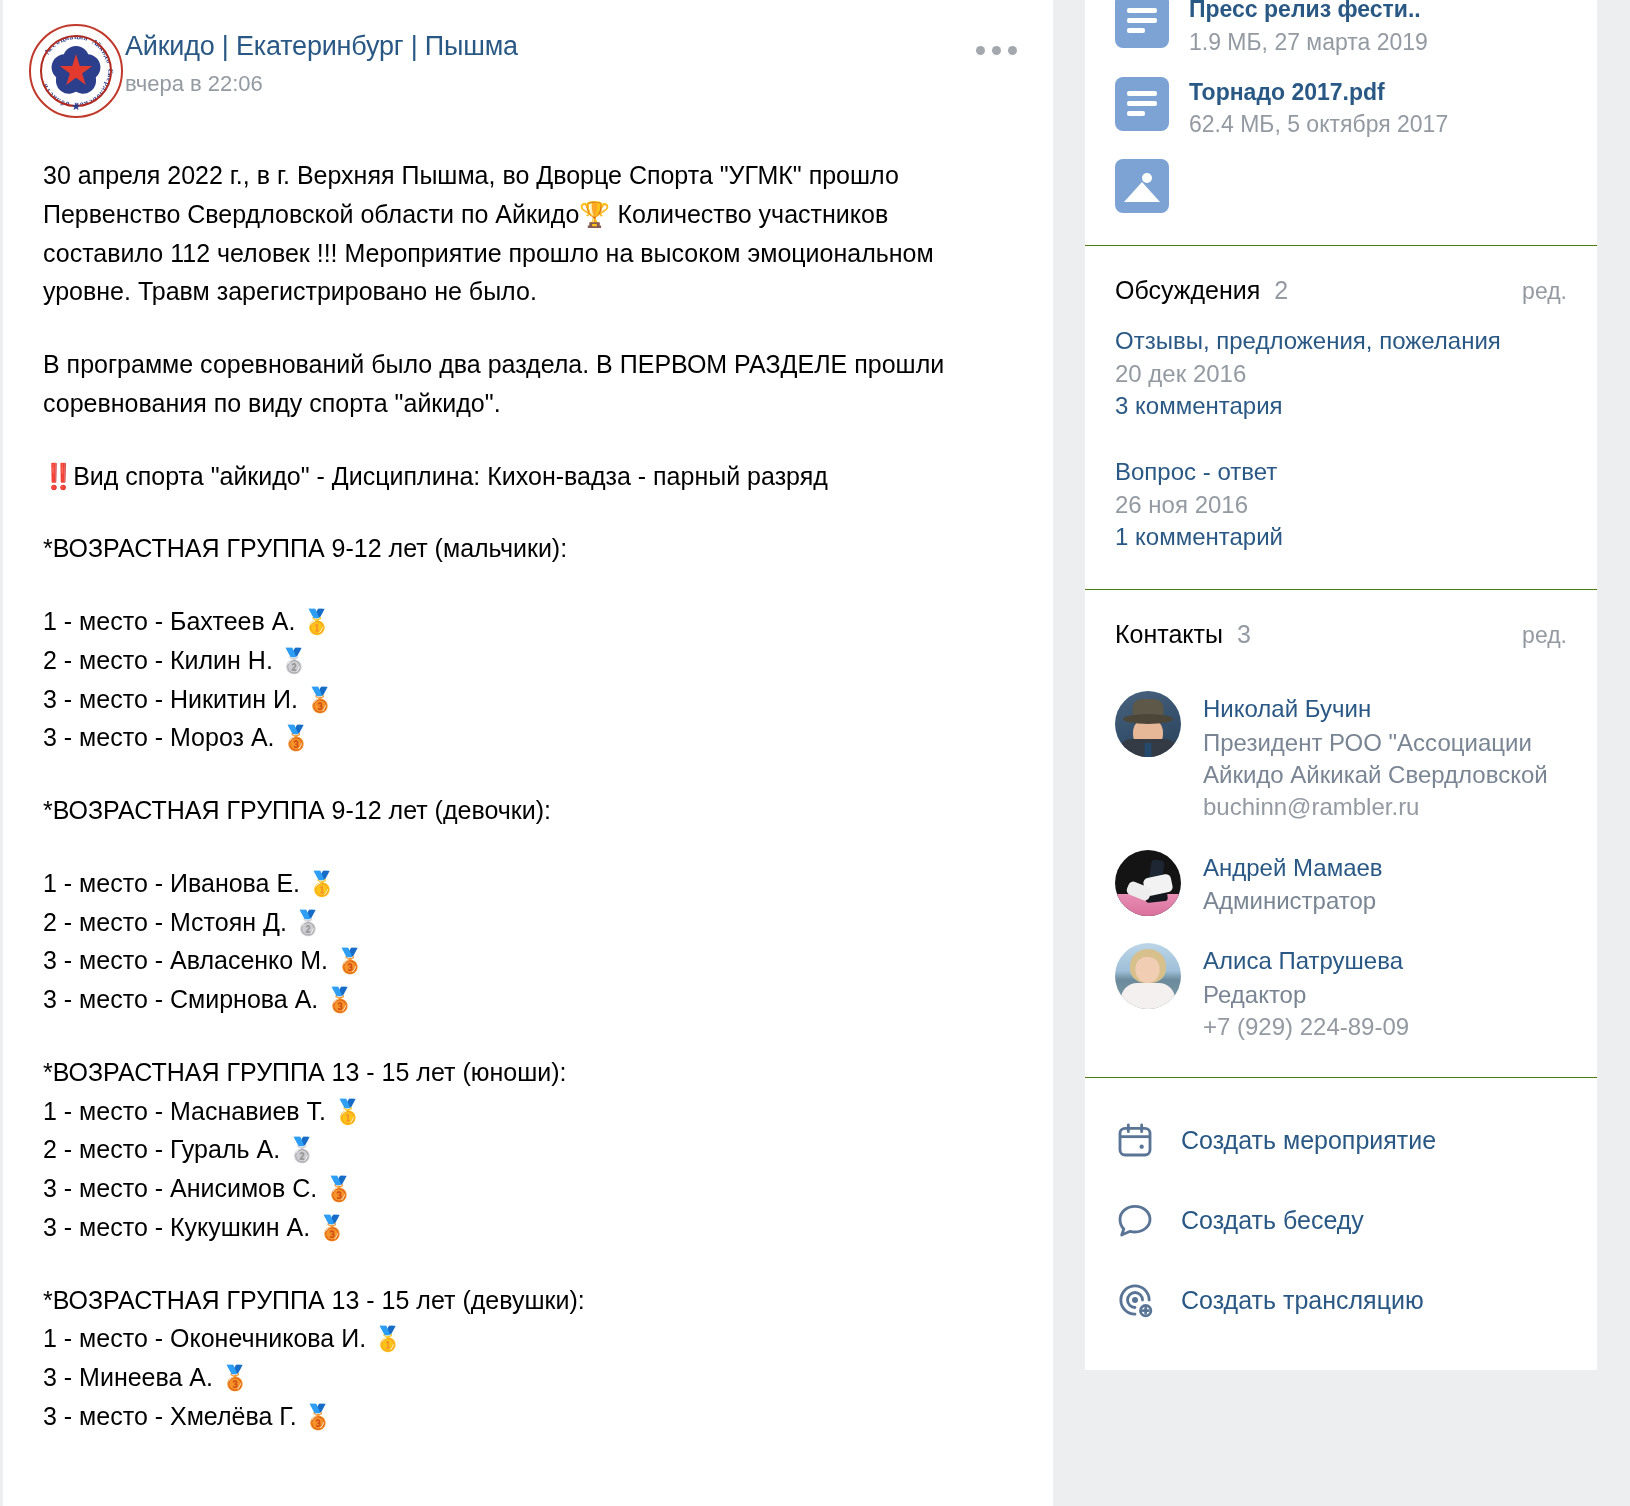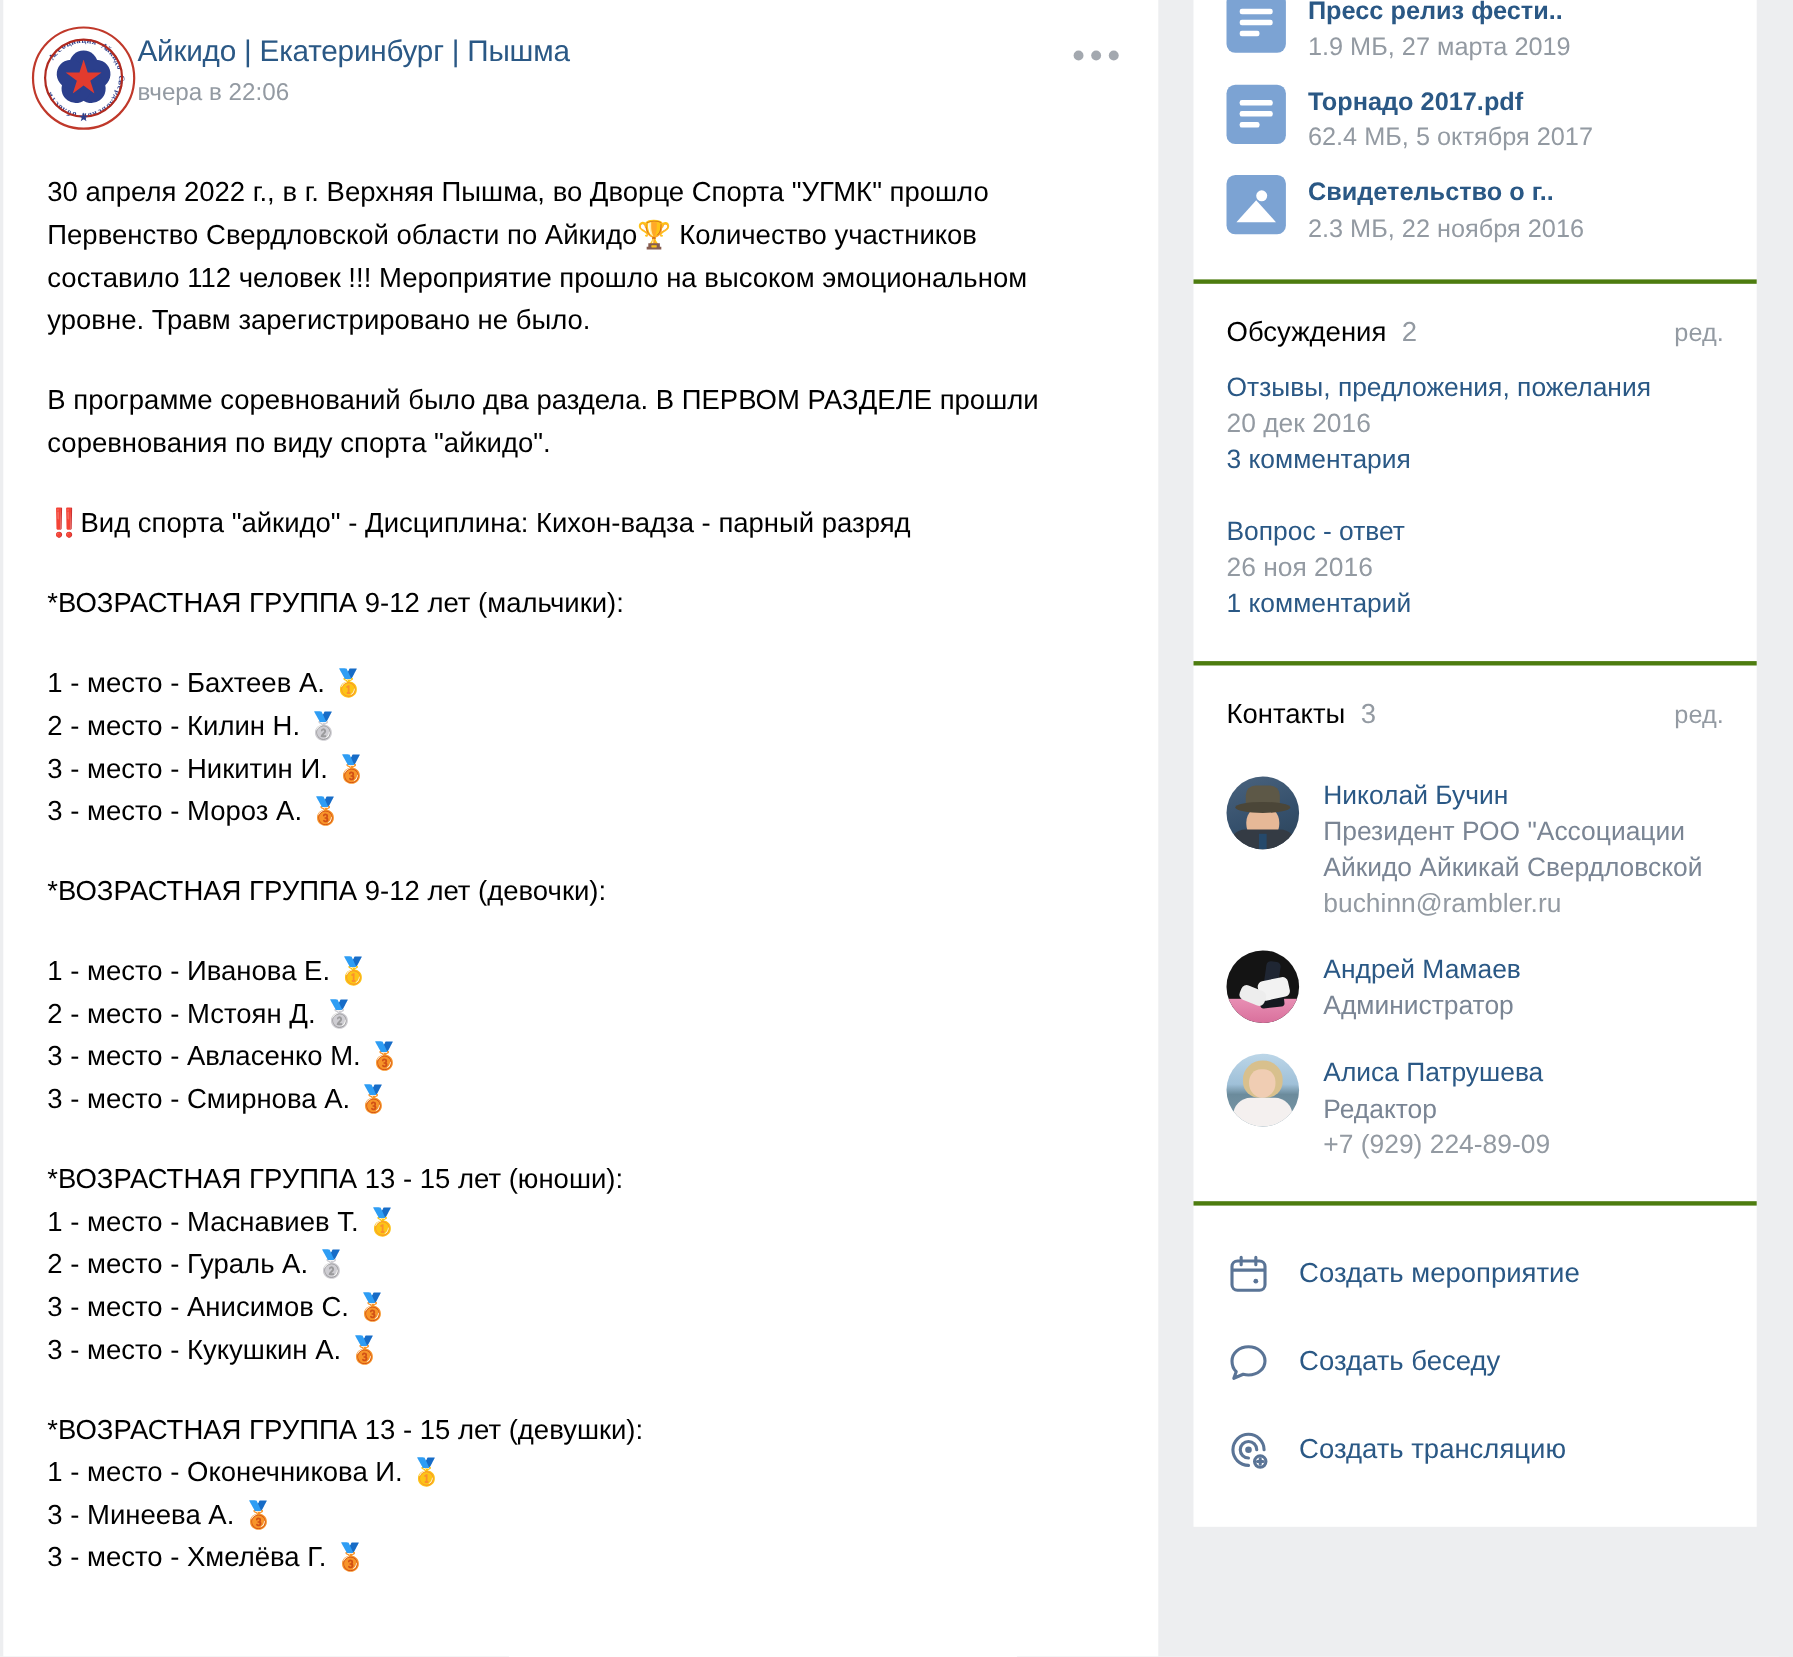--- a/index.html
+++ b/index.html
@@ -153,21 +153,21 @@
     background: transparent;
     display: flex;
     flex-direction: column;
     gap: 0;
   }
   .panel {
     background: #ffffff;
     width: 100%;
     padding: 0 30px;
   }
-  .panel + .panel { border-top: 4px solid #4d7c0f; }
+  .panel + .panel { border-top: 1px solid #4d7c0f; }
 
   
   .docs-panel { padding-top: 0; padding-bottom: 22px; }
   .doc-row {
     display: flex;
     align-items: flex-start;
     gap: 20px;
     padding: 10px 0;
     cursor: pointer;
   }
@@ -526,24 +526,20 @@
         <div class="doc-info">
           <div class="doc-title">Торнадо 2017.pdf</div>
           <div class="doc-sub">62.4 МБ, 5 октября 2017</div>
         </div>
       </div>
       <div class="doc-row">
         <div class="img-icon">
           <div class="sun"></div>
             <div class="mtn"></div>
         </div>
-        <div class="doc-info">
-          <div class="doc-title">Свидетельство о г..</div>
-          <div class="doc-sub">2.3 МБ, 22 ноября 2016</div>
-        </div>
       </div>
     </div>
 
     <div class="panel discussions-panel">
       <div class="sec-head">
         <span class="sec-title">Обсуждения</span>
         <span class="sec-count">2</span>
         <span class="sec-edit">ред.</span>
       </div>
       <div class="topic">

